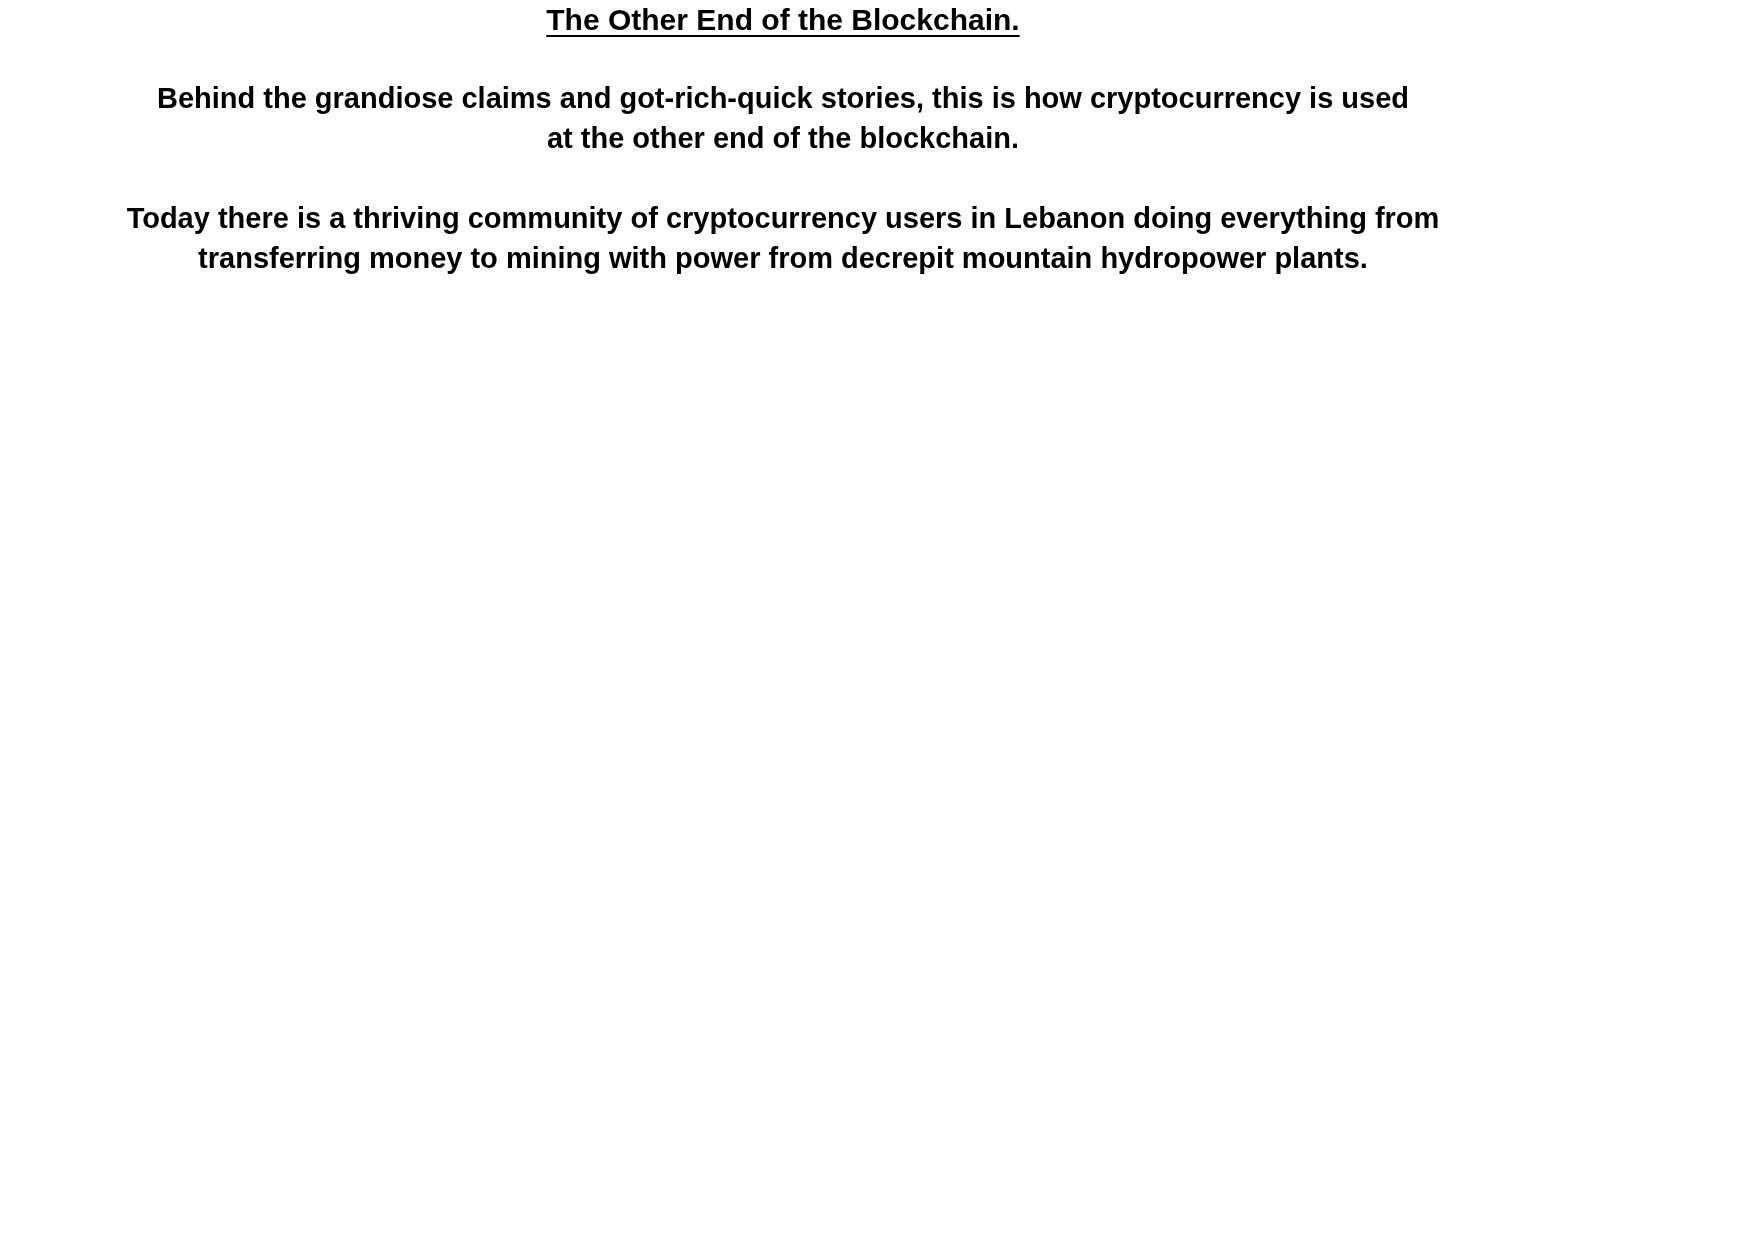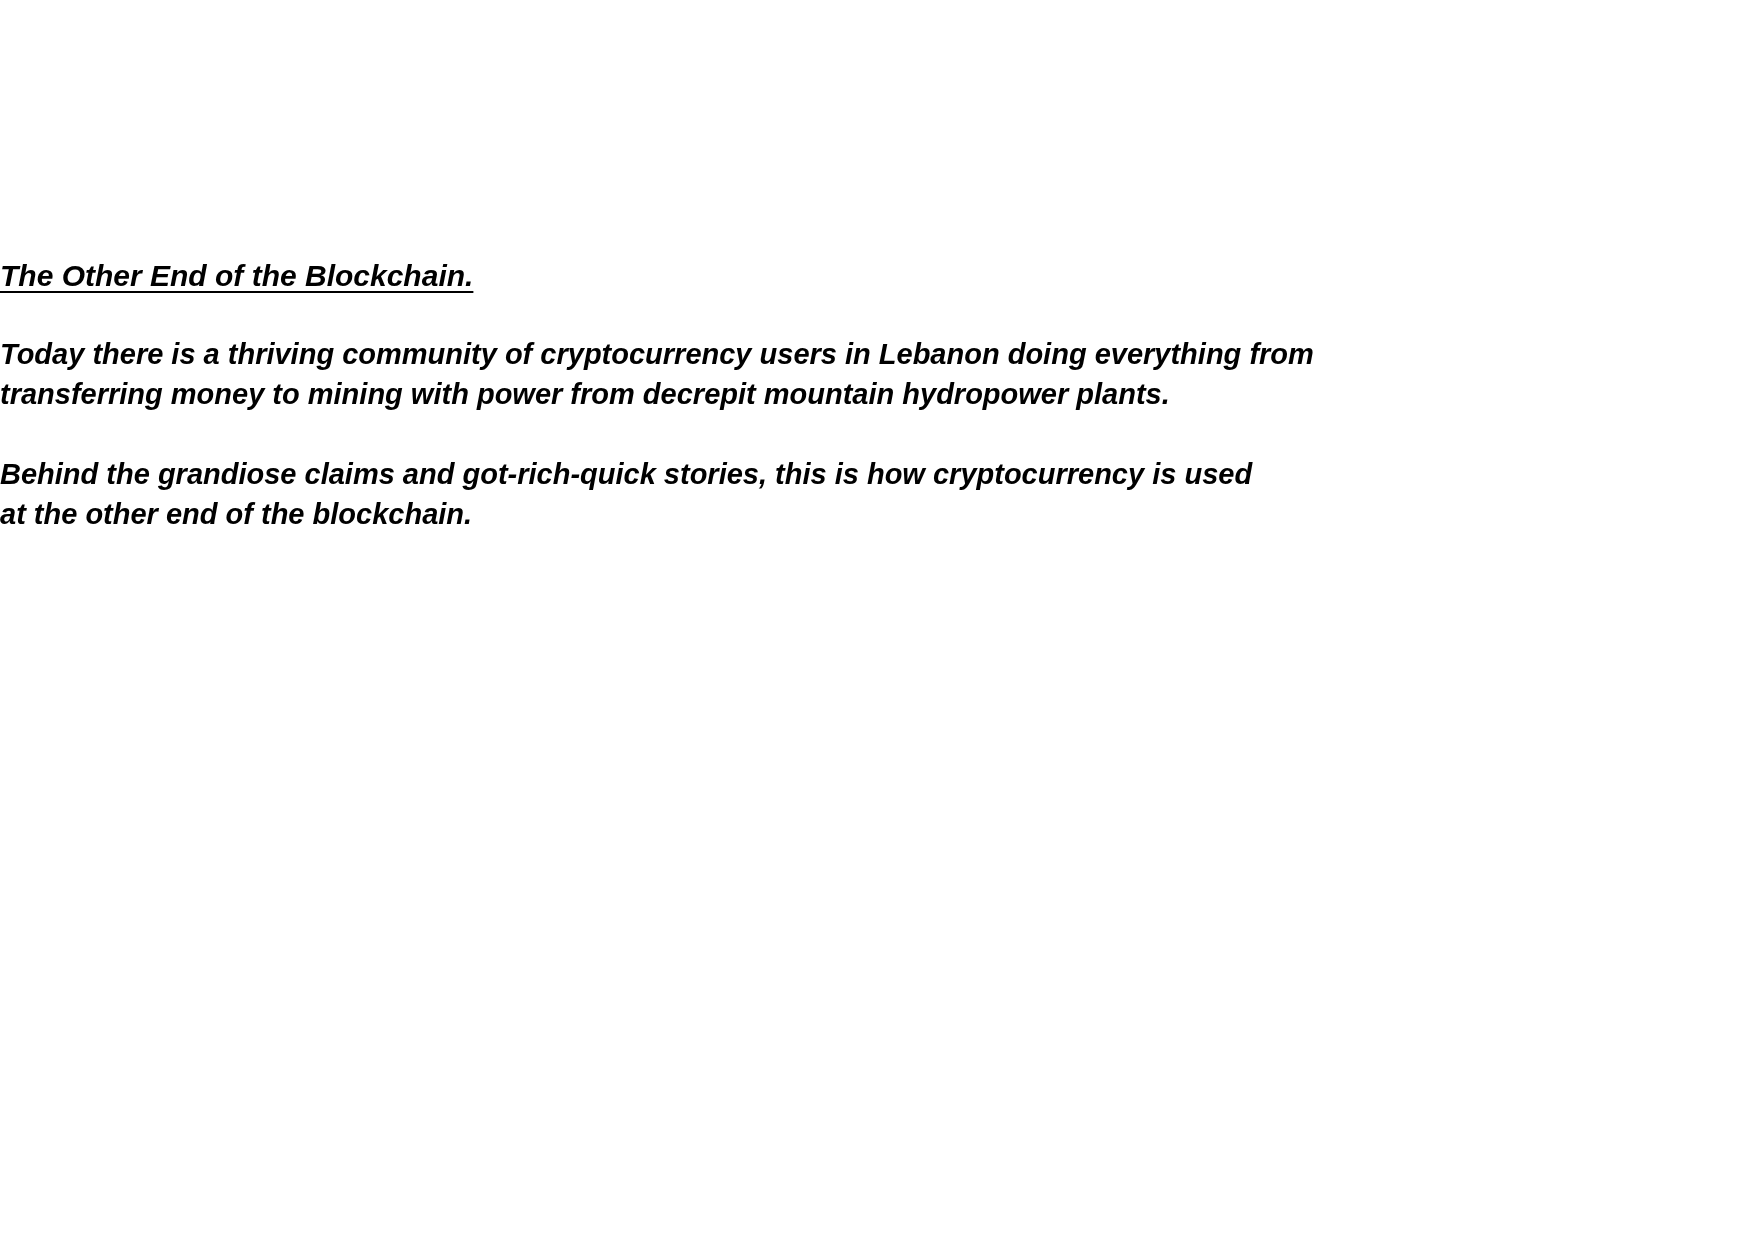--- a/index.html
+++ b/index.html
@@ -10,22 +10,21 @@
   body {
     width: 1754px;
     height: 1239px;
     overflow: hidden;
     font-family: "Liberation Sans", sans-serif;
     color: #000000;
   }
   .page {
     
     width: 1566px;
-    padding-top: 256px;
-    font-style: italic;
+    text-align: center;
   }
   .doc-title {
     font-size: 30px;
     font-weight: 700;
     line-height: 40px;
     margin: 0 0 38px 0;
     text-decoration: underline;
     text-underline-offset: 5px;
     text-decoration-thickness: 2px;
     white-space: pre-line;
@@ -38,18 +37,18 @@
     white-space: pre-line;
   }
 </style>
 </head>
 <body>
 
 <div class="page">
   <h1 class="doc-title">The Other End of the Blockchain.</h1>
 
 
+  <p class="doc-paragraph">Behind the grandiose claims and got-rich-quick stories, this is how cryptocurrency is used
+at the other end of the blockchain.</p>
+
   <p class="doc-paragraph">Today there is a thriving community of cryptocurrency users in Lebanon doing everything from
 transferring money to mining with power from decrepit mountain hydropower plants.</p>
-
-  <p class="doc-paragraph">Behind the grandiose claims and got-rich-quick stories, this is how cryptocurrency is used
-at the other end of the blockchain.</p>
 </div>
 
 </body></html>

